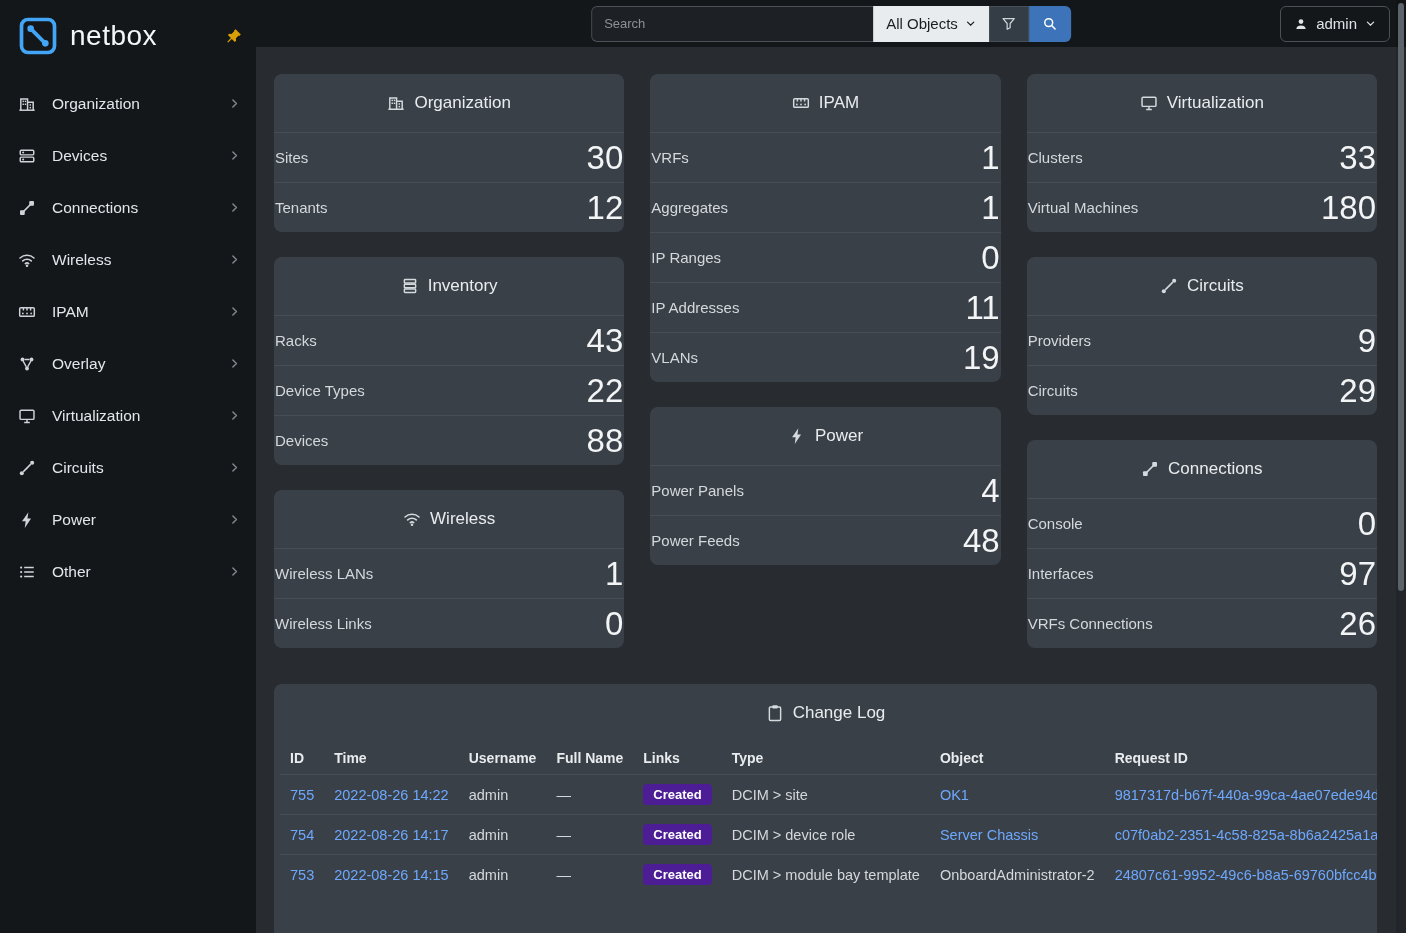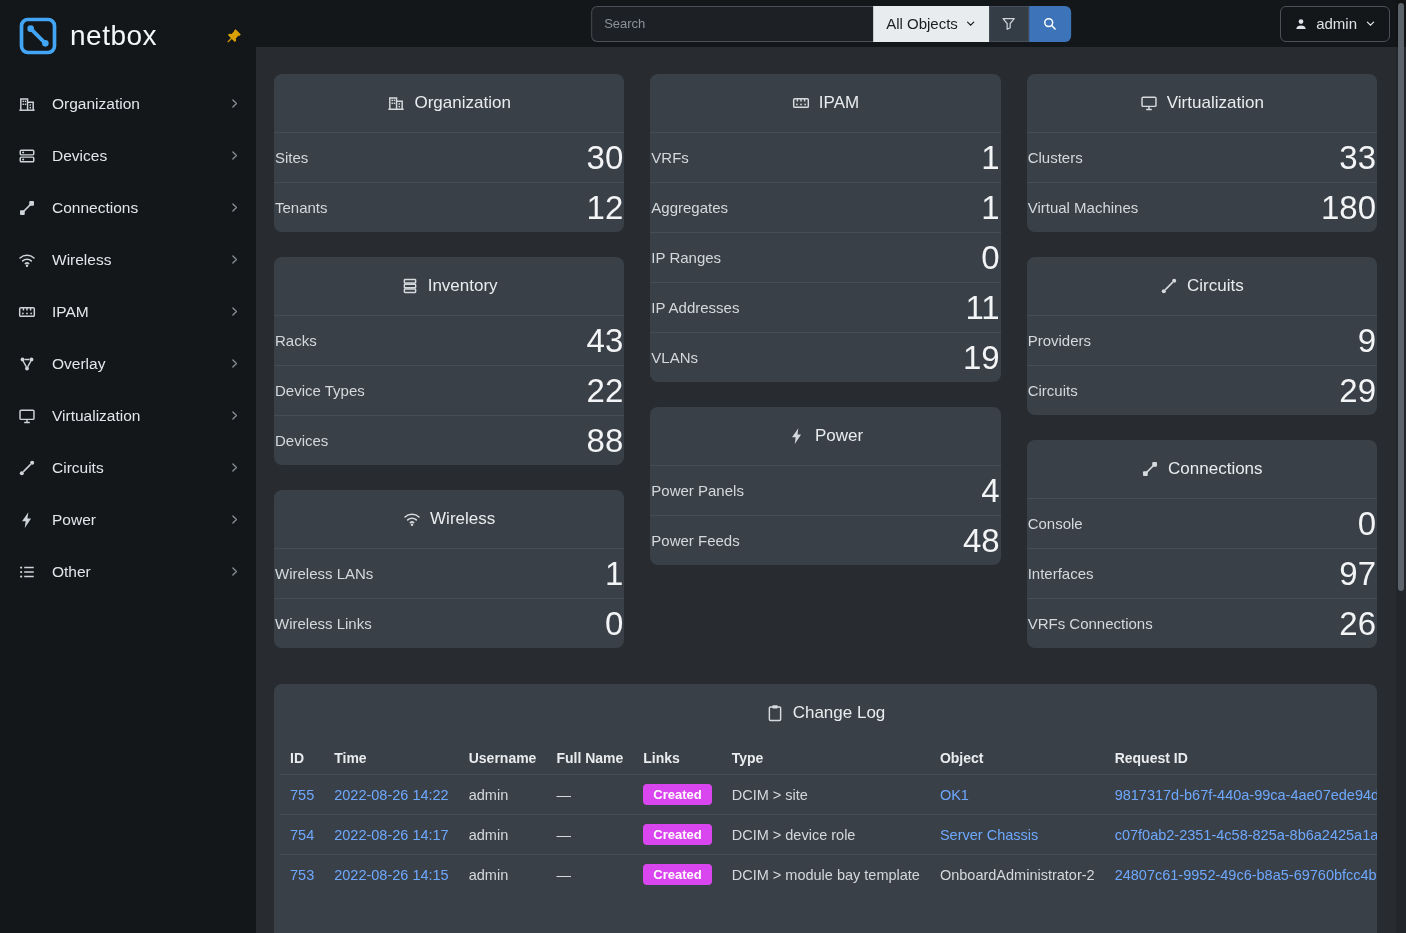--- a/index.html
+++ b/index.html
@@ -52,21 +52,21 @@
   .stat-label { font-size:15px; color:#d4d8dc; }
   .stat-value { font-size:33px; font-weight:300; color:#f2f4f6; line-height:1; cursor:pointer; }
 
   
   .changelog { margin-top:36px; min-height:262px; }
   .cl-table-wrap { padding:0 6px 10px; }
   table { width:100%; border-collapse:collapse; font-size:14.5px; }
   th { text-align:left; padding:8px 10px; font-size:14px; font-weight:700; color:#e9ecef; white-space:nowrap; }
   td { padding:9px 10px; border-top:1px solid rgba(255,255,255,.07); color:#d4d8dc; white-space:nowrap; }
   .link { color:#6ea8fe; cursor:pointer; }
-  .badge-green { display:inline-block; background:#d946ef; color:#fff; font-size:13px; font-weight:600; padding:3px 10px; border-radius:4px; }
+  .badge-green { display:inline-block; background:#4c1d95; color:#fff; font-size:13px; font-weight:600; padding:3px 10px; border-radius:4px; }
 
   
   .scrollbar { position:fixed; top:0; right:0; width:10px; height:100%; background:rgba(0,0,0,.15); z-index:50; }
   .scrollbar .thumb { position:absolute; top:3px; right:2px; width:6px; height:588px; border-radius:3px; background:#5d636a; cursor:pointer; }
 </style>
 </head>
 <body>
 
 <div class="app">
 

